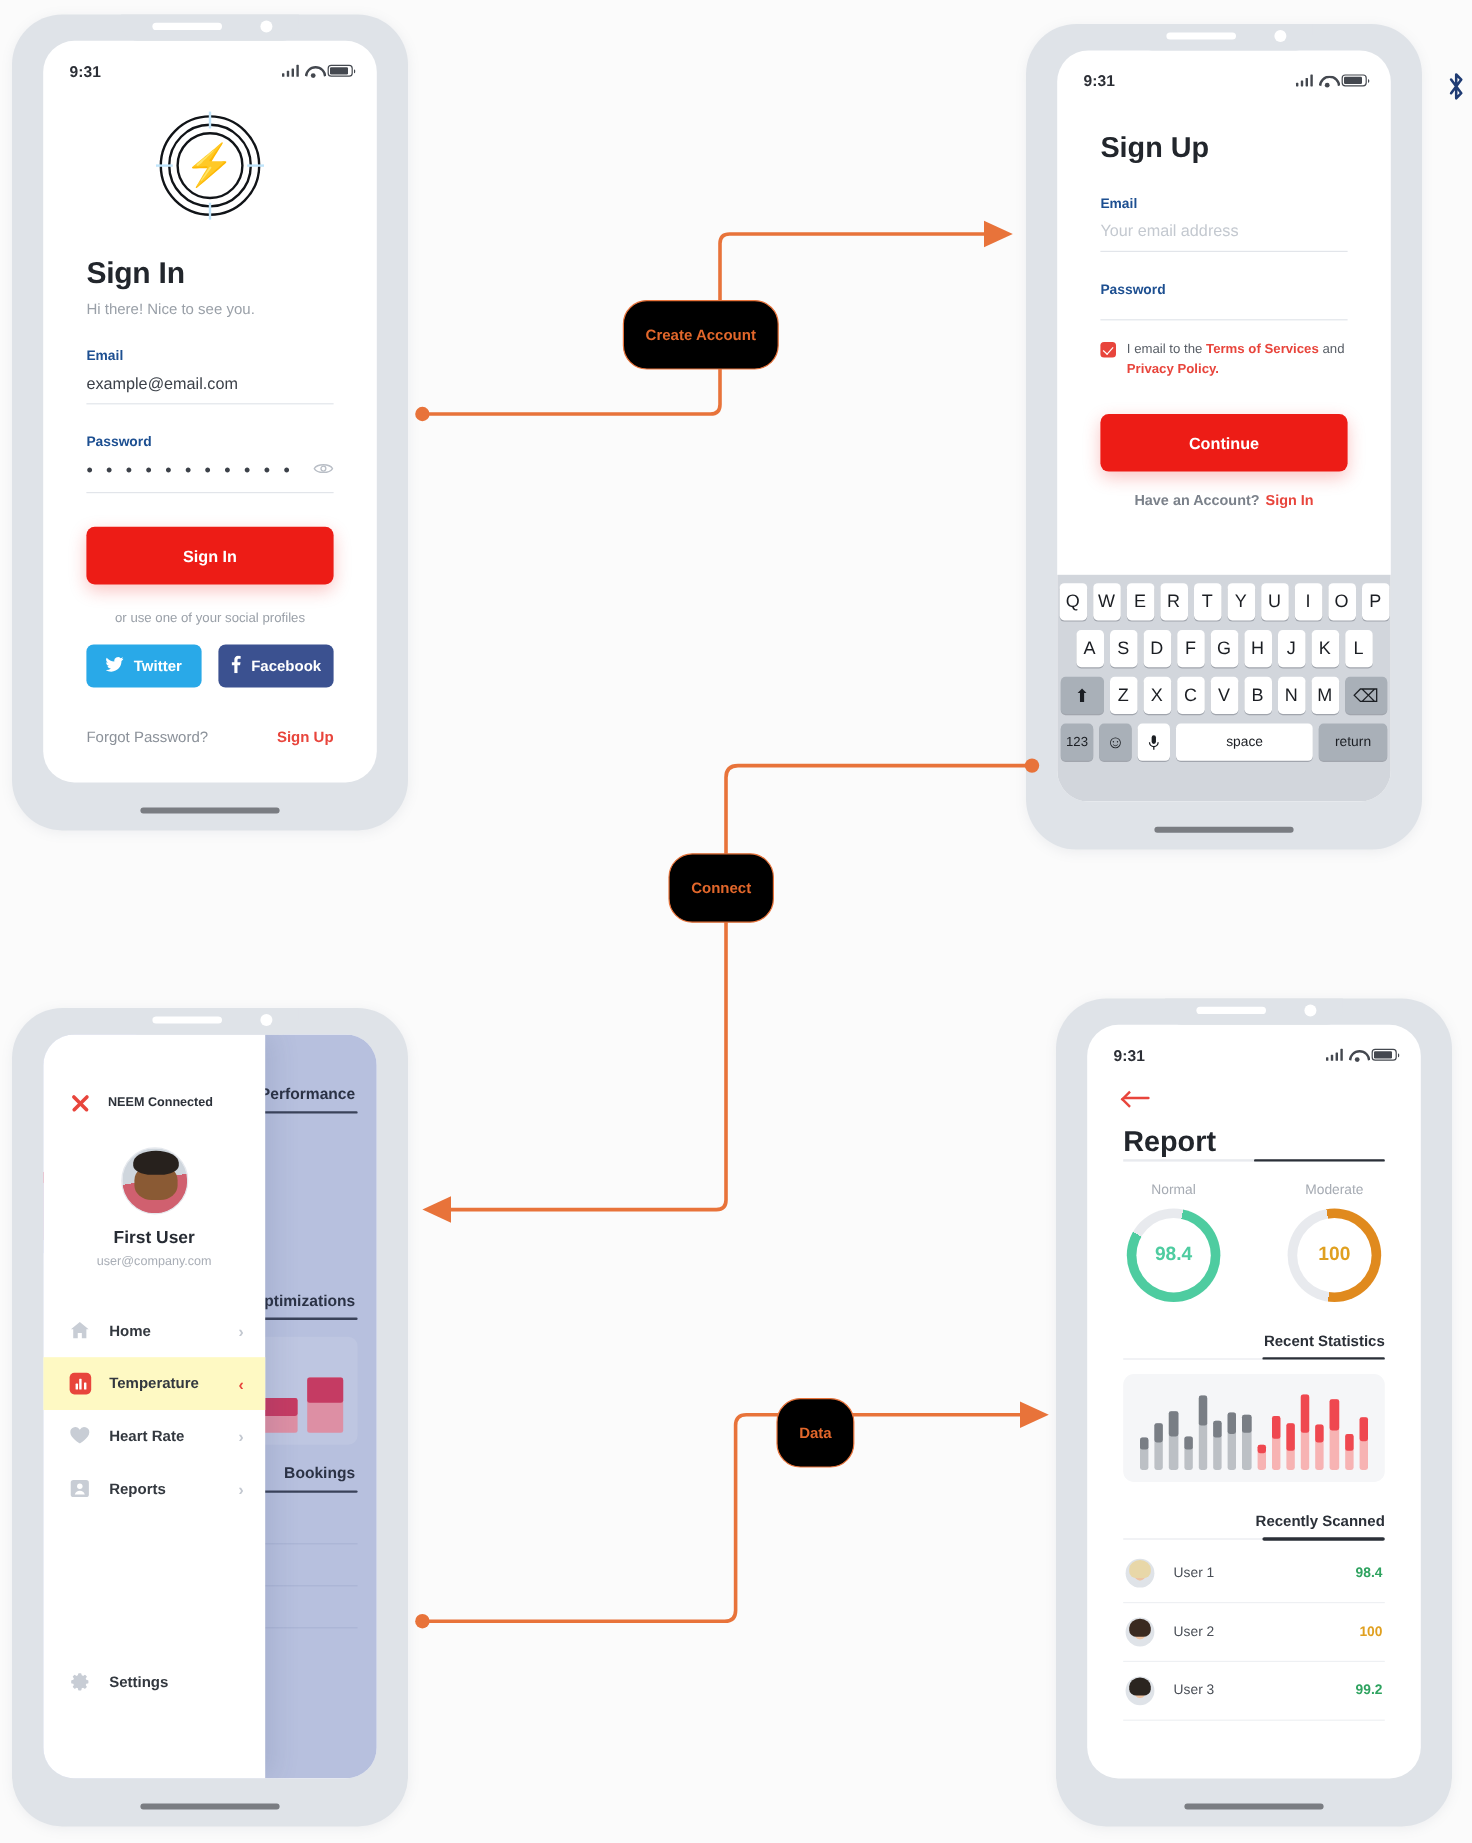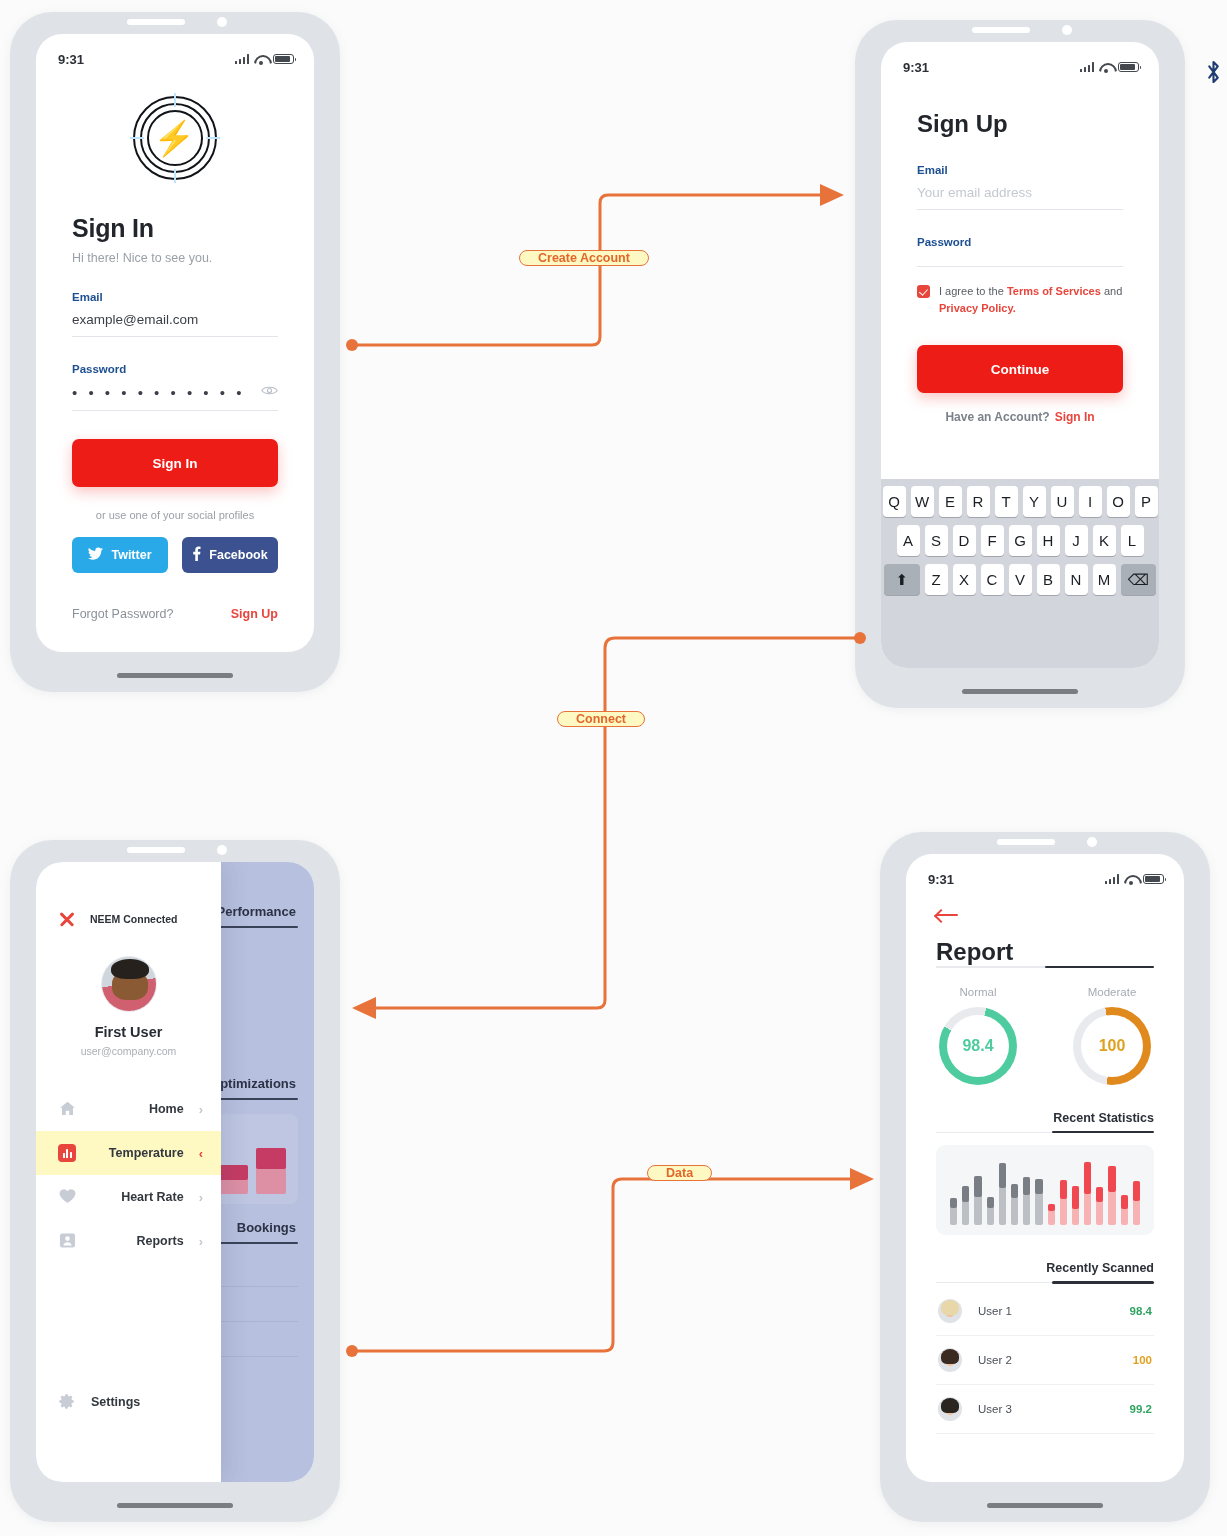--- a/index.html
+++ b/index.html
@@ -210,21 +210,21 @@
   .dw-avatar {
     width: 56px; height: 56px; border-radius: 50%; margin: 28px auto 0;
     background: linear-gradient(170deg,#cfd6dd 0 48%, #d0606f 48% 100%);
     position: relative; overflow: hidden; border: 1px solid #e6e9ee;
   }
   .dw-avatar .hat { position:absolute; left:9px; top:2px; width:38px; height:20px; background:#27211d; border-radius:50% 50% 40% 40%; }
   .dw-avatar .hair { position:absolute; left:10px; top:13px; width:36px; height:30px; background:#8a5a34; border-radius:45% 45% 40% 40%; }
   .dw-avatar .face { position:absolute; left:18px; top:16px; width:20px; height:24px; background:#f0c3a4; border-radius:45%; }
   .dw-name { text-align: center; font-size: 14.5px; font-weight: bold; color: #262b33; margin-top: 12px; }
   .dw-mail { text-align: center; font-size: 10.5px; color: #a9aeb6; margin-top: 5px; }
-  .dw-nav { margin-top: 30px; text-align: right; }
+  .dw-nav { margin-top: 30px; }
   .dw-item {
     display: flex; align-items: center; gap: 15px; padding: 13px 18px 13px 22px;
     font-size: 12.5px; color: #33383f; font-weight: bold;
   }
   .dw-item.active { background: #fef9c3; }
   .dw-item .ic { width: 18px; height: 18px; flex: 0 0 auto; color: #c8cdd5; }
   .dw-item.active .ic { color: #fff; }
   .dw-item .lbl { flex: 1; }
   .dw-item .chev { color: #c3c8d0; font-size: 13px; }
   .dw-item.active .chev { color: #E8453C; }
@@ -279,23 +279,23 @@
   .scan-av { width: 24px; height: 24px; border-radius: 50%; flex: 0 0 auto; overflow: hidden; position: relative; background: #dfe3e8; }
   .scan-av .h { position: absolute; left: 3px; top: 1px; width: 18px; height: 15px; border-radius: 50% 50% 35% 35%; }
   .scan-av .f { position: absolute; left: 7px; top: 5px; width: 10px; height: 13px; border-radius: 45%; background: #eec3a2; }
   .scan-name { font-size: 11.5px; color: #4a4f57; margin-left: 16px; flex: 1; }
   .scan-val { font-size: 11.5px; font-weight: bold; }
 
   
   #flow { position: absolute; inset: 0; pointer-events: none; z-index: 20; }
   .chip {
     position: absolute; z-index: 21;
-    background: #fef9c3; border: 1.6px solid #E8733A; border-radius: 20px;
+    background: #000000; border: 1.6px solid #E8733A; border-radius: 20px;
     color: #E2672B; font-size: 12.5px; font-weight: bold;
-    padding: 0 18px; white-space: nowrap;
+    padding: 21px 18px; white-space: nowrap;
   }
   #chip-create { left: 519px; top: 250px; }
   #chip-connect { left: 557px; top: 711px; }
   #chip-data { left: 647px; top: 1165px; }
 
   
   #bt-icon { position: absolute; left: 1205px; top: 60px; width: 17px; height: 24px; z-index: 22; }
 </style>
 </head>
 <body>
@@ -433,21 +433,21 @@
 
       <div class="flabel">Email</div>
       <div class="finput ph">Your email address</div>
 
       <div class="flabel">Password</div>
       <div class="finput"><span class="su-pwd-space"></span></div>
 
       <div class="agree-row">
         <span class="cbx"></span>
         <span class="agree-txt">
-          <span>I agree to the </span><span class="lk">Terms of Services</span><span> and </span><span class="lk">Privacy Policy.</span>
+          <span>I email to the </span><span class="lk">Terms of Services</span><span> and </span><span class="lk">Privacy Policy.</span>
         </span>
       </div>
 
       <button class="btn-primary">Continue</button>
 
       <div class="su-have">
         <span>Have an Account?</span><span class="lk">Sign In</span>
       </div>
     </div>
 
@@ -480,20 +480,33 @@
         <span id="kr3mid" style="display:flex;gap:5px;flex:7">
             <div class="key">Z</div>
             <div class="key">X</div>
             <div class="key">C</div>
             <div class="key">V</div>
             <div class="key">B</div>
             <div class="key">N</div>
             <div class="key">M</div>
           </span>
         <div class="key dark wide">⌫</div>
+      </div>
+      <div class="kbd-row">
+        <div class="key dark sm">123</div>
+        <div class="key dark">☺</div>
+        <div class="key">
+          <svg width="9" height="14" viewBox="0 0 10 15">
+            <rect x="3" y="0.5" width="4" height="8" rx="2" fill="#1b1e23"></rect>
+            <path d="M1,7 a4,4 0 0 0 8,0" fill="none" stroke="#1b1e23" stroke-width="1.2"></path>
+            <path d="M5,11 v3" stroke="#1b1e23" stroke-width="1.2"></path>
+          </svg>
+        </div>
+        <div class="key space">space</div>
+        <div class="key dark ret">return</div>
       </div>
     </div>
   </div>
   <div class="notch">
       <span class="speaker"></span>
       <span class="cam"></span>
     </div>
   <div class="homebar"></div>
 </div>
 

